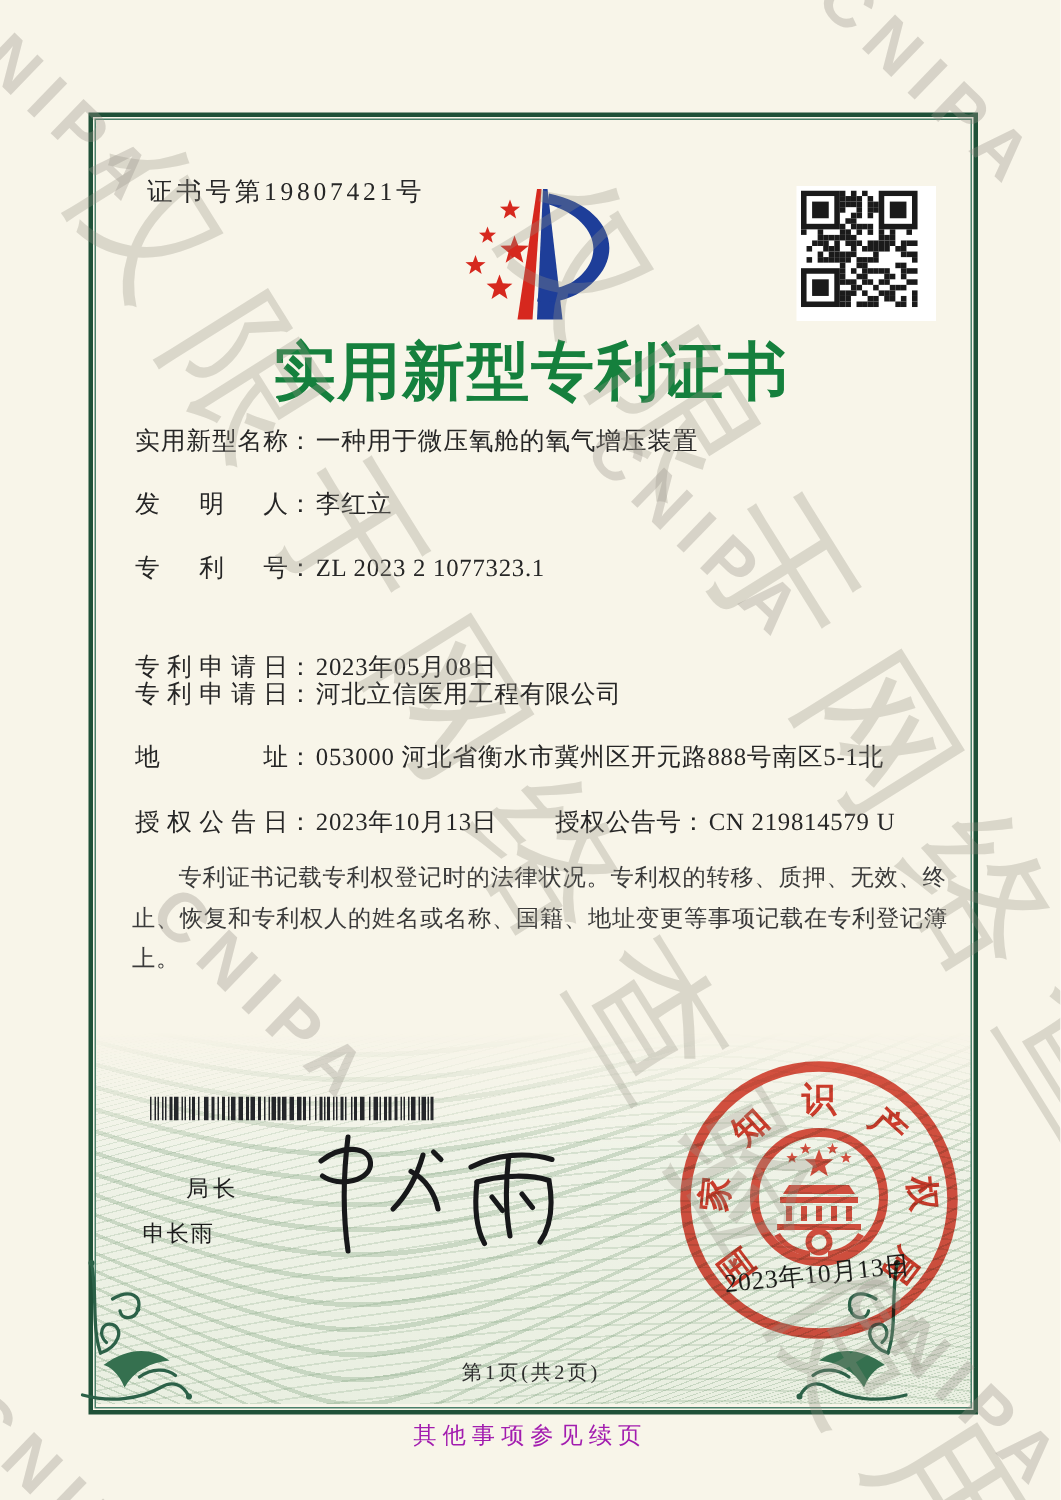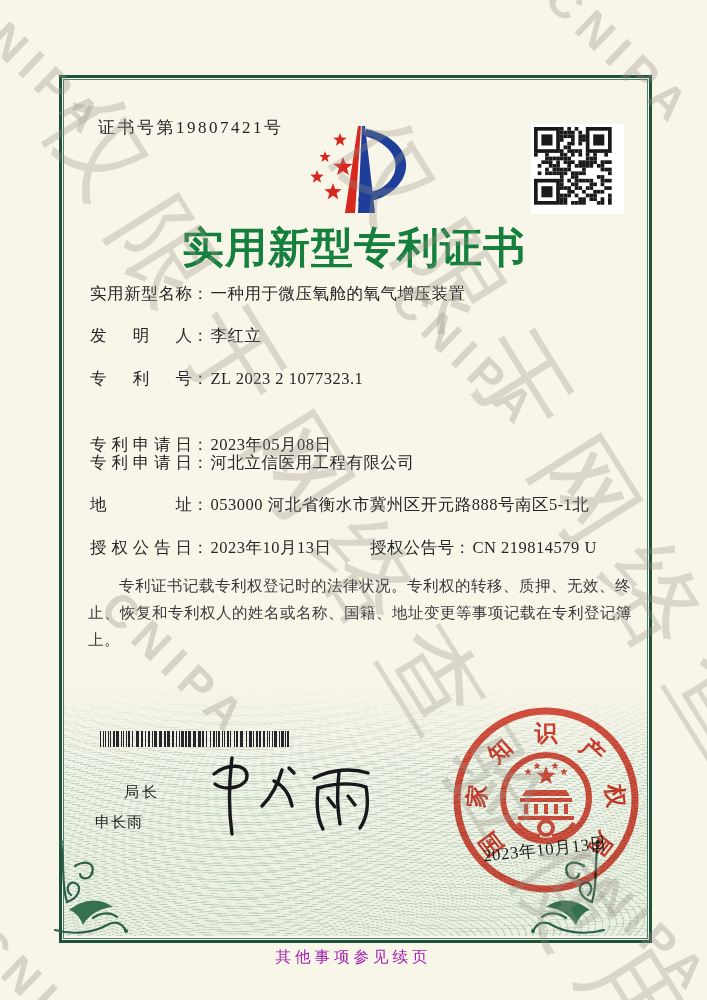--- a/index.html
+++ b/index.html
@@ -453,15 +453,16 @@
       <path d="M28,26 C40,19 48,24 45,33 C43,40 34,40 33,34"></path>
       <path d="M22,70 C38,58 54,58 66,67 C54,68 42,74 36,85 C32,75 26,71 22,70 Z" fill="#35704f" stroke="none"></path>
       <path d="M8,90 C26,95 46,93 60,85 C68,80 75,83 79,91"></path>
       <path d="M46,78 C54,72 64,72 70,77"></path>
       <circle cx="14" cy="2" r="2" fill="#2c6148" stroke="none"></circle>
       <circle cx="79" cy="91" r="2" fill="#2c6148" stroke="none"></circle>
       <circle cx="45" cy="33" r="1.6" fill="#2c6148" stroke="none"></circle>
     </svg>
   </div>
 
+  <div class="page-info">第1页(共2页)</div>
   <div class="continuation">其他事项参见续页</div>
 
 </div>
 
 </body></html>

